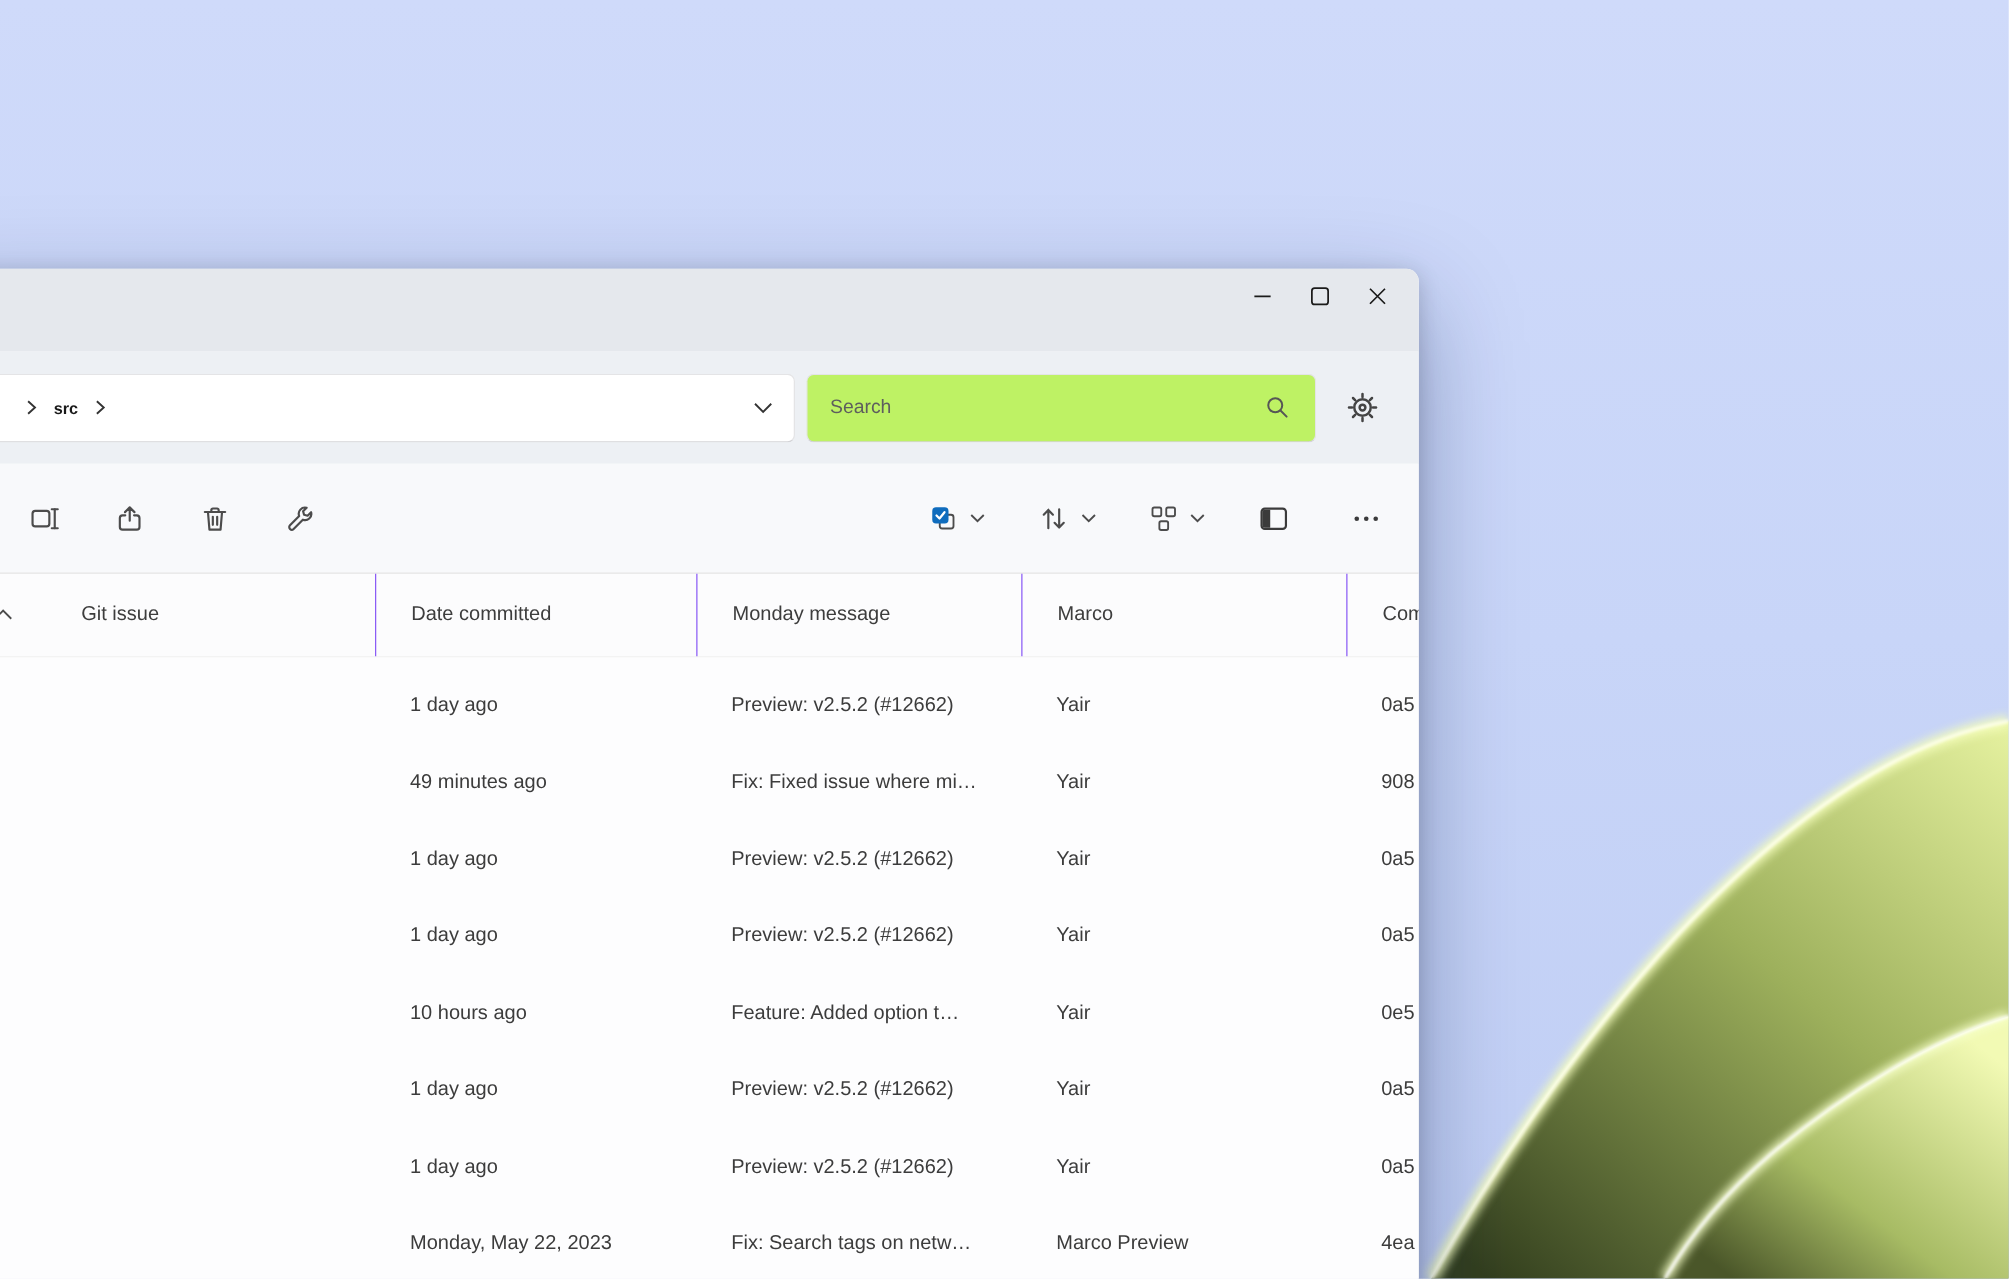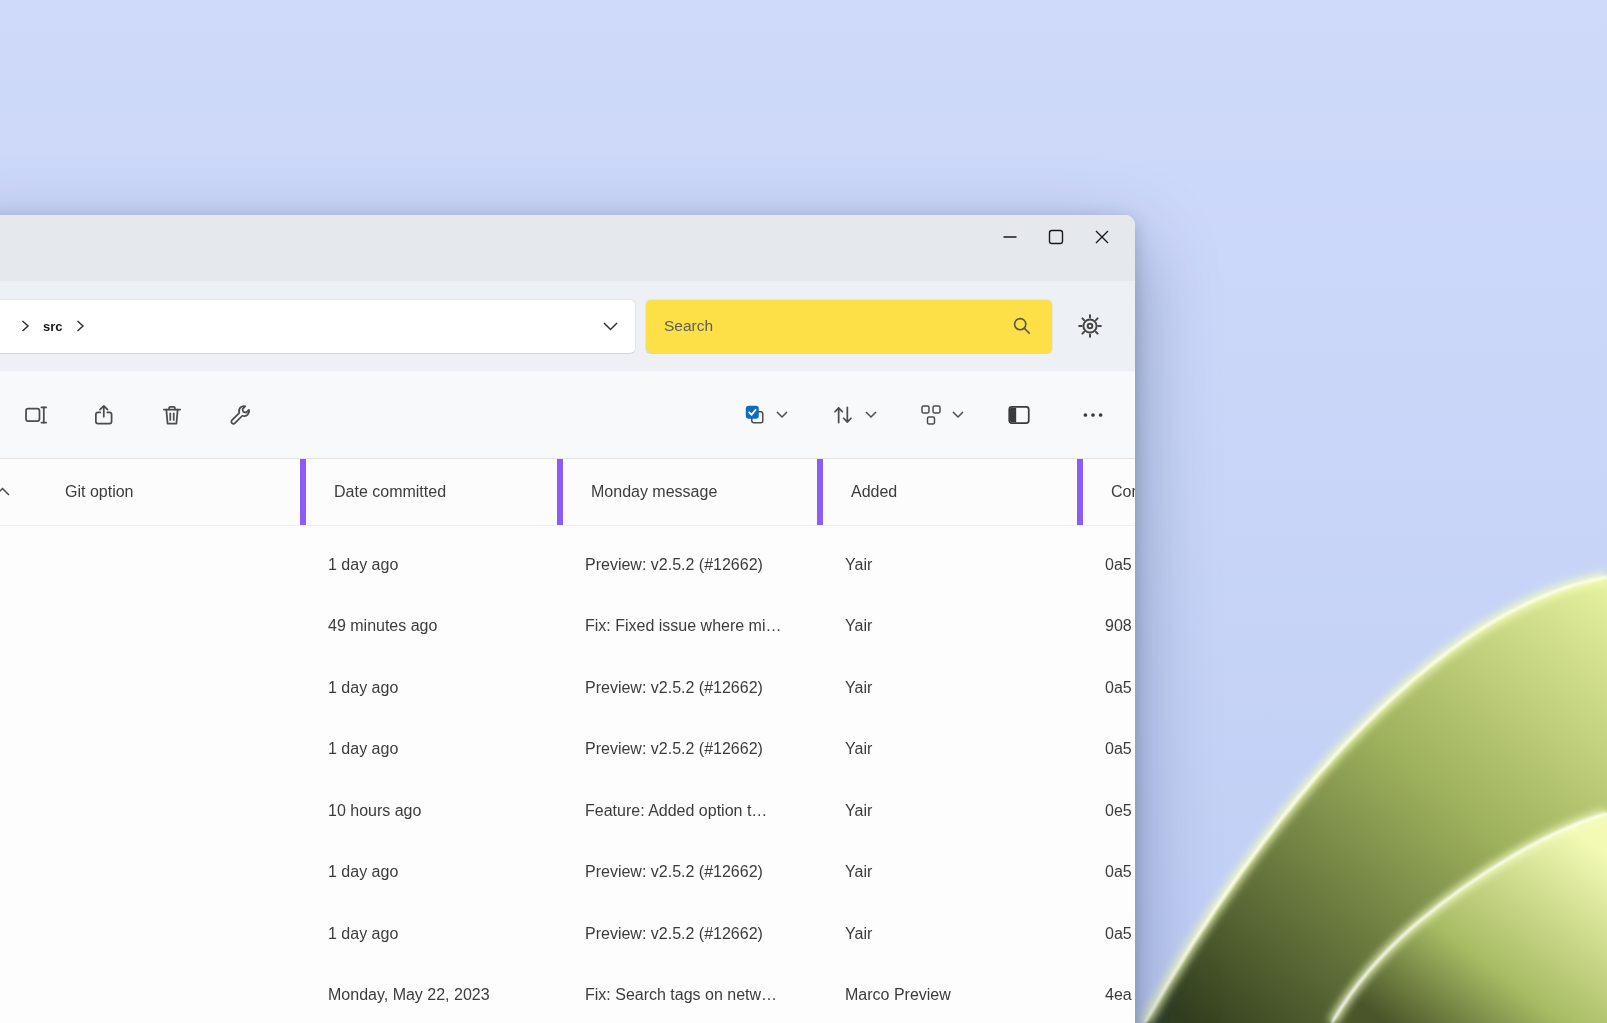--- a/index.html
+++ b/index.html
@@ -43,21 +43,21 @@
     background: #ffffff; border: 1px solid #e4e4e6; border-bottom-color: #d4d4d7;
     border-radius: 6px;
     display: flex; align-items: center;
     padding-left: 54px; padding-right: 16px;
   }
   .crumb-chevron { display: flex; align-items: center; padding: 0 9px; }
   .crumb-segment { font-size: 13px; font-weight: 700; color: #191919; padding: 0 3px; }
   .addressbar .spacer { flex: 1; }
   .searchbox {
     width: 408px; height: 55px; margin-left: 9px;
-    background: #fde047; border: 1px solid #e4e4e6; border-bottom-color: #d4d4d7;
+    background: #bef264; border: 1px solid #e4e4e6; border-bottom-color: #d4d4d7;
     border-radius: 6px;
     display: flex; align-items: center; padding: 0 18px;
   }
   .search-placeholder { font-size: 15.5px; color: #5e5e5e; }
   .searchbox .spacer { flex: 1; }
   .settings-btn {
     width: 48px; height: 48px; margin-left: 13px; border: none; background: transparent;
     display: flex; align-items: center; justify-content: center;
   }
 
@@ -82,21 +82,21 @@
   
   .thead {
     height: 68px; flex: 0 0 auto;
     border-top: 1px solid #e3e3e4; border-bottom: 1px solid #efeff0;
     background: #fcfcfd;
     display: grid; grid-template-columns: 364px 257px 260px 260px 1fr;
     font-size: 16px; color: #3d3d3d;
   }
   .th {
     display: flex; align-items: center; height: 100%;
-    padding-left: 28px; border-left: 6px solid #8b5cf6;
+    padding-left: 28px; border-left: 1px solid #8b5cf6;
     white-space: nowrap; overflow: hidden;
   }
   .th.first { border-left: none; padding-left: 129px; position: relative; }
   .group-chevron {
     position: absolute; left: 58px; top: 50%; transform: translateY(-50%);
     display: flex; align-items: center;
   }
   .tbody { flex: 1; background: #fdfdfe; }
   .trow {
     height: 61.5px;
@@ -286,25 +286,25 @@
     </div>
   </div>
 
   <div class="thead">
     <div class="th first">
       <span class="group-chevron">
         <svg width="17" height="10" viewBox="0 0 17 10">
             <path d="M2,8 L8.5,1.5 L15,8" stroke="#4c4c4c" stroke-width="1.5" fill="none"></path>
           </svg>
       </span>
-      <span>Git option</span>
+      <span>Git issue</span>
     </div>
     <div class="th">Date committed</div>
     <div class="th">Monday message</div>
-    <div class="th">Added</div>
+    <div class="th">Marco</div>
     <div class="th">Commit</div>
   </div>
 
   <div class="tbody">
 
     <div class="trow">
       <div class="td"></div>
       <div class="td">1 day ago</div>
       <div class="td">Preview: v2.5.2 (#12662)</div>
       <div class="td">Yair</div>

